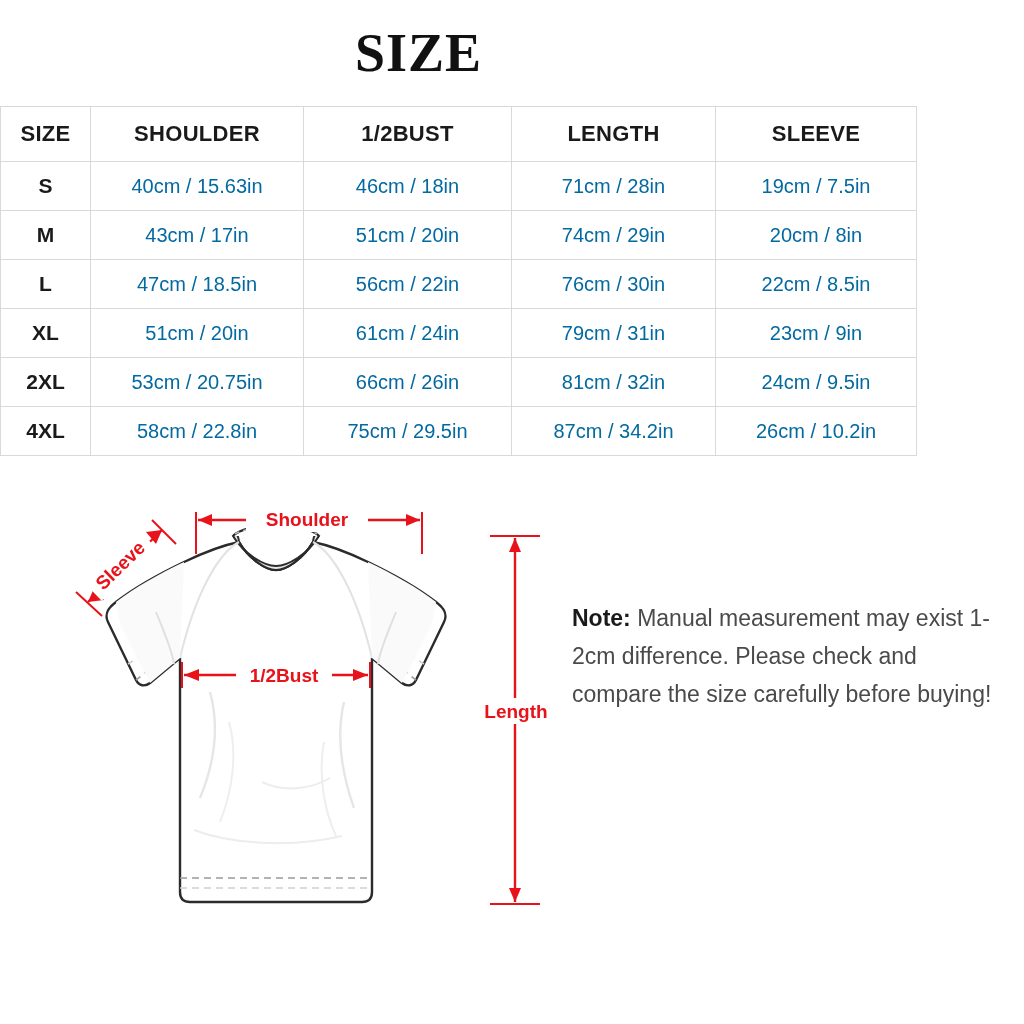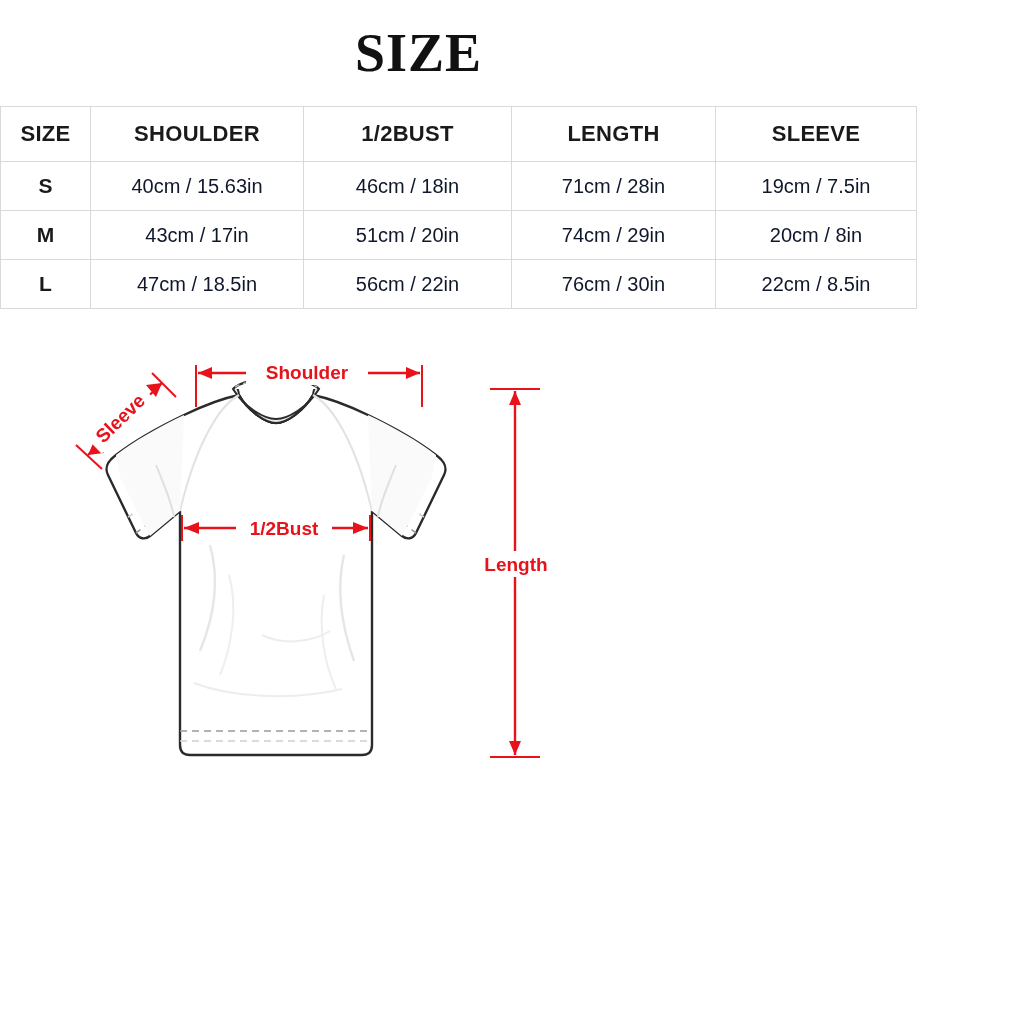--- a/index.html
+++ b/index.html
@@ -49,21 +49,21 @@
   table.size-table col.c3 { width: 204px; }
   table.size-table col.c4 { width: 201px; }
 
   table.size-table th,
   table.size-table td {
     border: 1px solid #d9d9d9;
     text-align: center;
     vertical-align: middle;
     height: 46px;
     font-size: 20px;
-    color: #0f172a;
+    color: #0369a1;
   }
   table.size-table thead th {
     font-size: 22px;
     font-weight: bold;
     color: #1a1a1a;
     height: 52px;
     letter-spacing: 0.3px;
   }
   table.size-table tbody td.size-cell {
     font-weight: bold;
@@ -144,20 +144,41 @@
           <td>51cm / 20in</td>
           <td>74cm / 29in</td>
           <td>20cm / 8in</td>
         </tr>
         <tr>
           <td class="size-cell">L</td>
           <td>47cm / 18.5in</td>
           <td>56cm / 22in</td>
           <td>76cm / 30in</td>
           <td>22cm / 8.5in</td>
+        </tr>
+        <tr>
+          <td class="size-cell">XL</td>
+          <td>51cm / 20in</td>
+          <td>61cm / 24in</td>
+          <td>79cm / 31in</td>
+          <td>23cm / 9in</td>
+        </tr>
+        <tr>
+          <td class="size-cell">2XL</td>
+          <td>53cm / 20.75in</td>
+          <td>66cm / 26in</td>
+          <td>81cm / 32in</td>
+          <td>24cm / 9.5in</td>
+        </tr>
+        <tr>
+          <td class="size-cell">4XL</td>
+          <td>58cm / 22.8in</td>
+          <td>75cm / 29.5in</td>
+          <td>87cm / 34.2in</td>
+          <td>26cm / 10.2in</td>
         </tr>
       </tbody>
     </table>
   </div>
 
   <div class="lower">
 
     <div class="shirt-area">
       <svg width="560" height="440" viewBox="0 0 560 440">
 
@@ -256,15 +277,19 @@
           <line x1="491" y1="46" x2="491" y2="410" stroke="#e8121a" stroke-width="2.4"></line>
           <polygon points="491,46 485,60 497,60" fill="#e8121a"></polygon>
           <polygon points="491,410 485,396 497,396" fill="#e8121a"></polygon>
           <rect x="452" y="206" width="80" height="26" fill="#ffffff"></rect>
           <text class="red-text" x="492" y="226" text-anchor="middle">Length</text>
         </g>
 
       </svg>
     </div>
 
+    <div class="note">
+      <b>Note:</b>
+      <span>Manual measurement may exist 1-2cm difference. Please check and compare the size carefully before buying!</span>
+    </div>
 
   </div>
 </div>
 
 </body></html>

